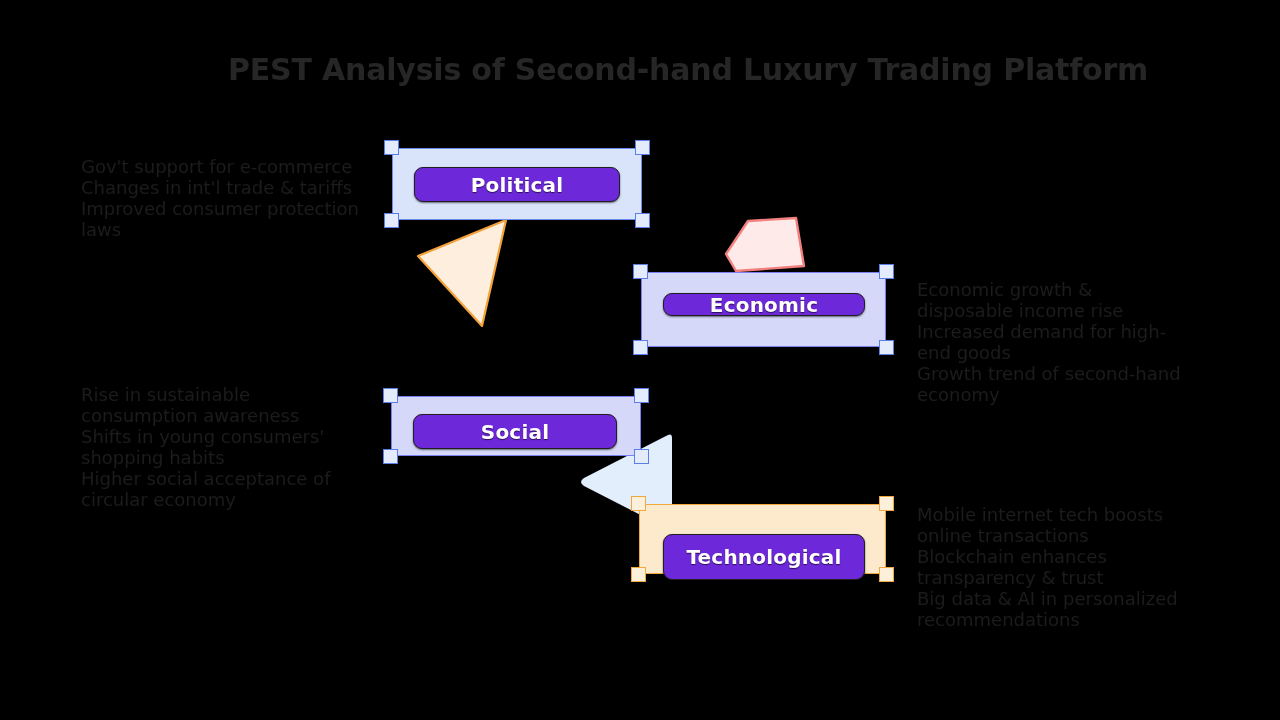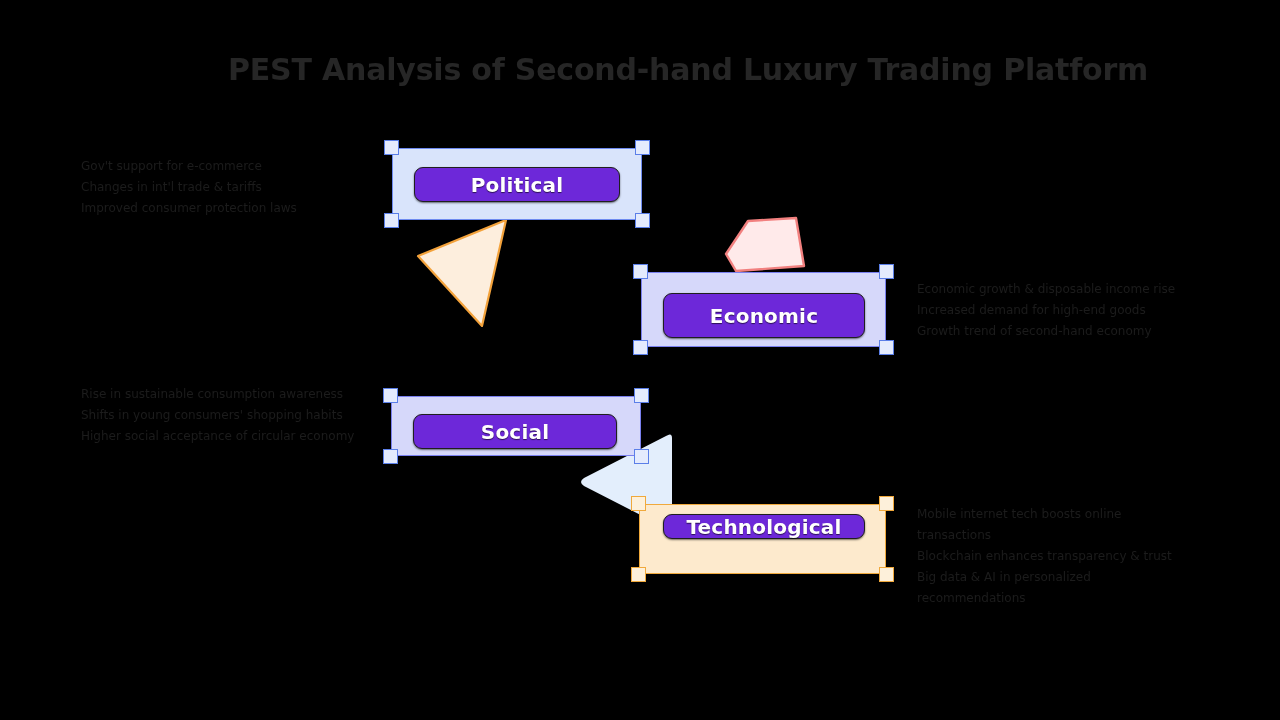--- a/index.html
+++ b/index.html
@@ -101,21 +101,21 @@
   }
   .handle.tl { left: -8px;  top: -8px; }
   .handle.tr { right: -8px; top: -8px; }
   .handle.bl { left: -8px;  bottom: -8px; }
   .handle.br { right: -8px; bottom: -8px; }
 
   
   .bullets {
     position: absolute;
     color: #1c1c1c;
-    font-size: 12px;
+    font-size: 18px;
     line-height: 21px;
     font-family: "DejaVu Sans", sans-serif;
   }
   .bullets div { white-space: pre-wrap; }
   .bullets.left  { text-align: left; }
   .bullets.right { text-align: left; }
 </style>
 </head>
 <body>
 
@@ -147,21 +147,21 @@
   </div>
 
   <div class="bullets left" style="left:81px; top:156px; width:290px;">
     <div>Gov't support for e-commerce</div>
     <div>Changes in int'l trade &amp; tariffs</div>
     <div>Improved consumer protection laws</div>
   </div>
 
   <div class="node lavender" style="left:641px; top:272px; width:245px; height:75px;">
     <div class="plate"></div>
-    <div class="pill" style="left:22px; top:21px; width:202px; height:45px;">
+    <div class="pill" style="left:22px; top:21px; width:202px; height:23px;">
       <span class="pill-label">Economic</span>
     </div>
     <div class="handle tl"></div>
     <div class="handle tr"></div>
     <div class="handle bl"></div>
     <div class="handle br"></div>
   </div>
 
   <div class="bullets right" style="left:917px; top:279px; width:268px;">
     <div>Economic growth &amp; disposable income rise</div>
@@ -181,21 +181,21 @@
   </div>
 
   <div class="bullets left" style="left:81px; top:384px; width:280px;">
     <div>Rise in sustainable consumption awareness</div>
     <div>Shifts in young consumers' shopping habits</div>
     <div>Higher social acceptance of circular economy</div>
   </div>
 
   <div class="node peach" style="left:639px; top:504px; width:247px; height:70px;">
     <div class="plate"></div>
-    <div class="pill" style="left:24px; top:10px; width:202px; height:25px;">
+    <div class="pill" style="left:24px; top:30px; width:202px; height:46px;">
       <span class="pill-label">Technological</span>
     </div>
     <div class="handle tl"></div>
     <div class="handle tr"></div>
     <div class="handle bl"></div>
     <div class="handle br"></div>
   </div>
 
   <div class="bullets right" style="left:917px; top:504px; width:268px;">
     <div>Mobile internet tech boosts online transactions</div>

